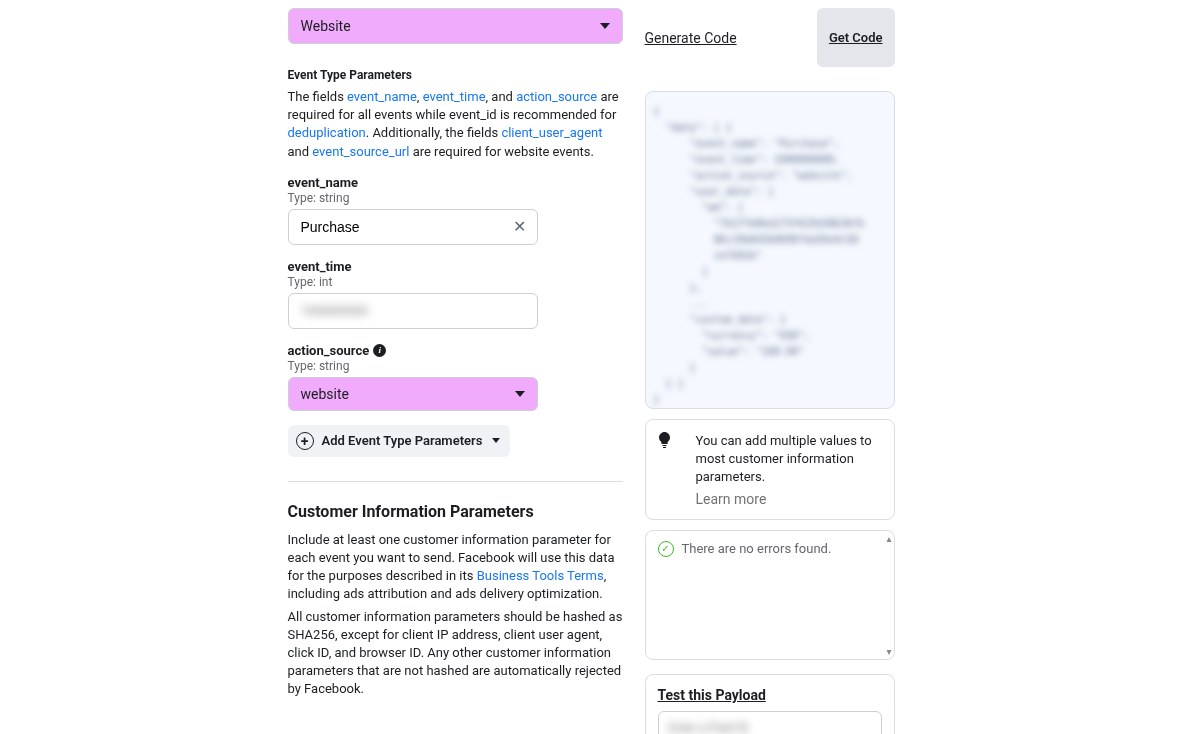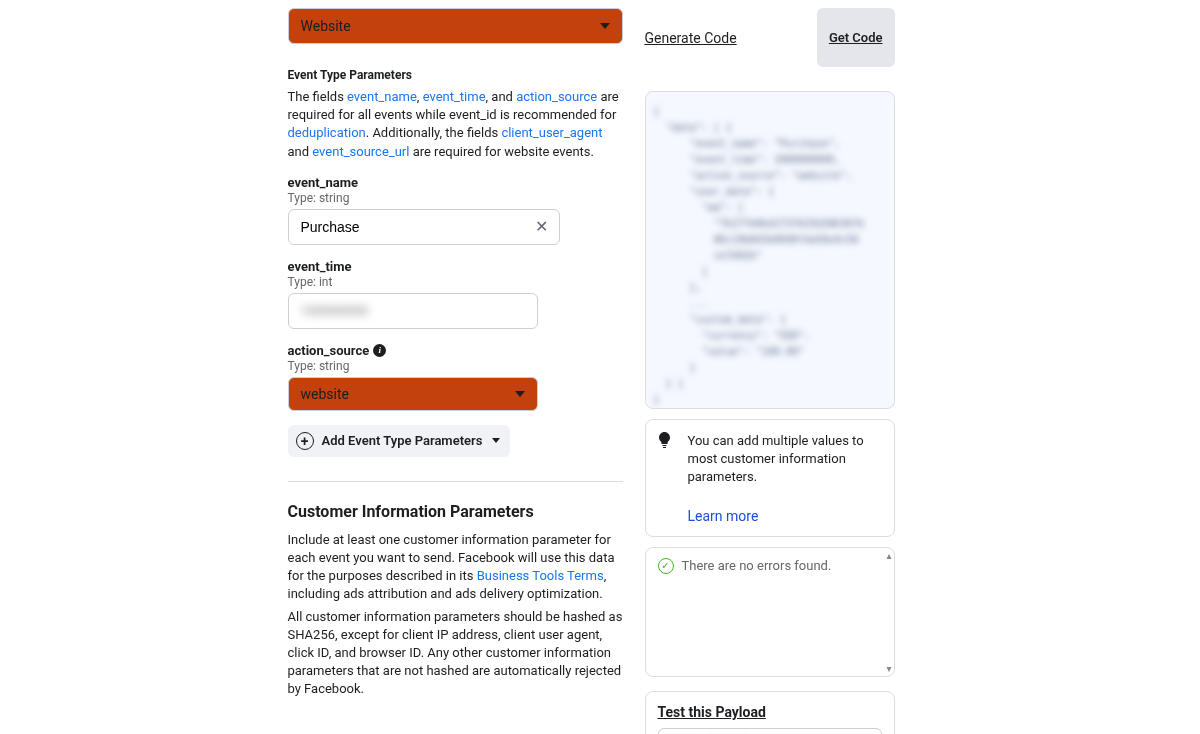--- a/index.html
+++ b/index.html
@@ -18,21 +18,21 @@
     }
     .left-col { width: 335px; flex-shrink: 0; }
     .right-col { width: 250px; flex-shrink: 0; }
     
     h2.section-title { font-size: 16px; font-weight: 700; margin-bottom: 10px; color: #1c1e21; }
     .subsection-title { font-size: 12px; font-weight: 700; margin-top: 24px; margin-bottom: 6px; }
     
     .select-box {
       width: 100%; height: 36px; border: 1px solid #ccd0d5; border-radius: 6px;
       padding: 0 12px; display: flex; align-items: center; justify-content: space-between;
-      font-size: 14px; cursor: pointer; background: #c2410c;
+      font-size: 14px; cursor: pointer; background: #f0abfc;
     }
     .caret-down {
       width: 0; height: 0; border-left: 5px solid transparent;
       border-right: 5px solid transparent; border-top: 6px solid #1c1e21;
     }
     
     .desc-text { font-size: 13px; color: #1c1e21; line-height: 1.4; margin-bottom: 4px; }
     .desc-text a, .link { color: #1877f2; text-decoration: none; cursor: pointer; }
     
     .field-label { font-size: 13px; font-weight: 700; margin-top: 14px; display: flex; align-items: center; gap: 4px; }
@@ -76,24 +76,24 @@
       font-size: 13px; font-weight: 600; cursor: pointer; }
     
     .code-preview {
       height: 318px; border: 1px solid #dadde1; border-radius: 8px;
       background: #f5f8fe; padding: 12px 8px; overflow: hidden;
     }
     .code-blur { filter: blur(3px); line-height: 1.6; font-size: 10px; color: #5a6a8a;
       font-family: monospace; white-space: pre; }
     
     .tip-box { border: 1px solid #dadde1; border-radius: 8px; padding: 12px;
-      margin-top: 10px; display: flex; gap: 17px; align-items: flex-start; }
+      margin-top: 10px; display: flex; gap: 25px; align-items: flex-start; }
     .bulb-icon { width: 14px; font-size: 13px; color: #1c1e21; line-height: 1.2; }
     .tip-text { font-size: 13px; line-height: 1.4; }
-    .tip-link { color: #1d4ed8; display: block; margin-top: 21px; cursor: pointer; }
+    .tip-link { color: #737373; display: block; margin-top: 4px; cursor: pointer; }
     
     .errors-box { border: 1px solid #dadde1; border-radius: 8px; margin-top: 10px;
       height: 130px; position: relative; }
     .errors-header { display: flex; align-items: center; gap: 8px; padding: 10px 12px;
       font-size: 13px; color: #65676b; }
     .check-circle { width: 16px; height: 16px; border: 1.5px solid #42b72a; border-radius: 50%;
       display: flex; align-items: center; justify-content: center; color: #42b72a; font-size: 10px; }
     .scroll-arrow { position: absolute; right: 2px; font-size: 10px; color: #888; }
     .scroll-up { top: 2px; }
     .scroll-down { bottom: 2px; }
@@ -118,21 +118,21 @@
     </div>
 
     <h2 class="subsection-title">Event Type Parameters</h2>
     <p class="desc-text">
       <span>The fields </span><a>event_name</a><span>, </span><a>event_time</a><span>, and </span><a>action_source</a><span> are required for all events while event_id is recommended for </span><a>deduplication</a><span>. Additionally, the fields </span><a>client_user_agent</a><span> and </span><a>event_source_url</a><span> are required for website events.</span>
     </p>
 
     
     <div class="field-label">event_name</div>
     <div class="field-type">Type: string</div>
-    <div class="text-input" style="width: 272px;">
+    <div class="text-input" style="width: 250px;">
       <input type="text" value="Purchase" style="">
       <span class="clear-x">✕</span>
     </div>
 
     
     <div class="field-label">event_time</div>
     <div class="field-type">Type: int</div>
     <div class="text-input" style="width: 250px;">
       <span class="blur-text">1000000000</span>
     </div>

